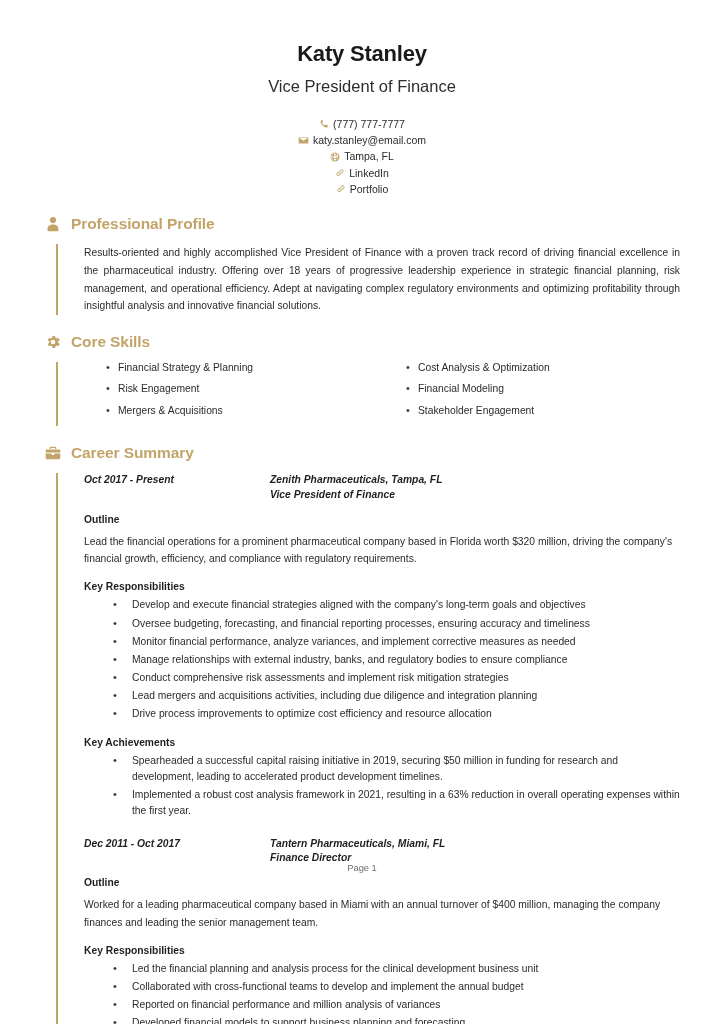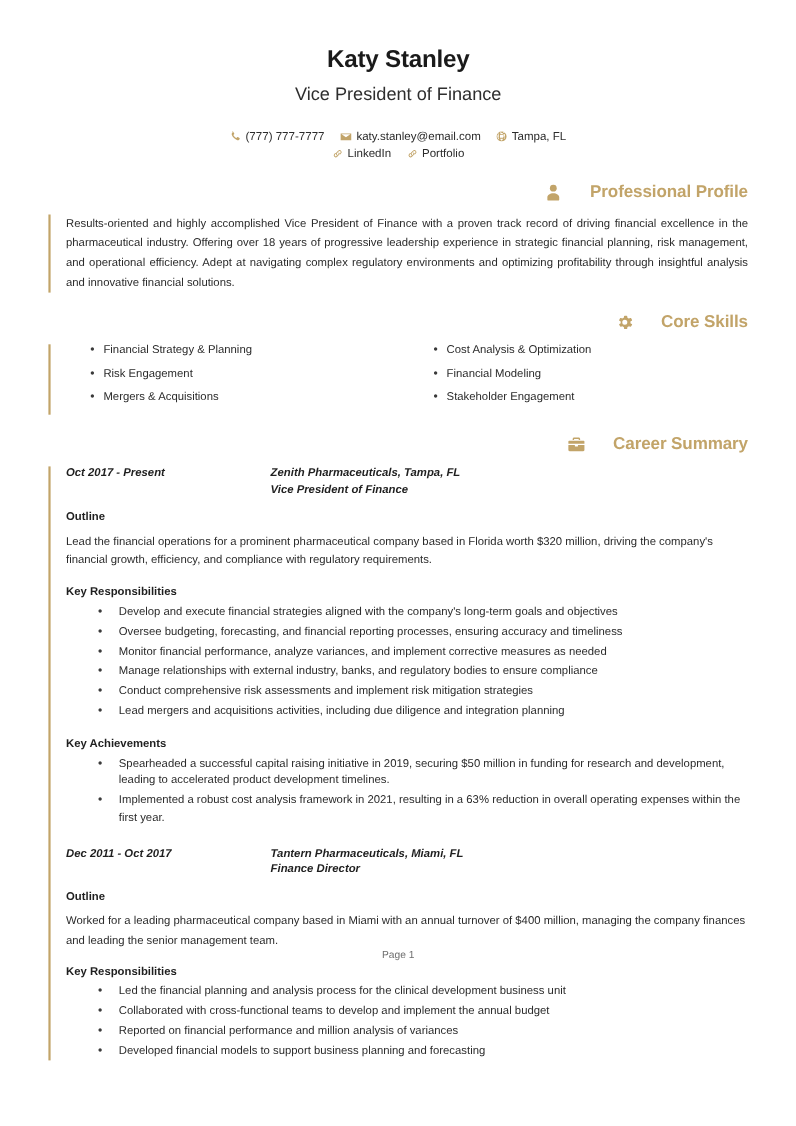--- a/index.html
+++ b/index.html
@@ -52,20 +52,21 @@
   }
 
   .contact-line {
     font-size: 10.5px;
     color: #2b2b2b;
     line-height: 1.55;
     display: flex;
     justify-content: center;
     align-items: center;
     flex-wrap: wrap;
+    flex-direction: column;
   }
 
   .contact-item {
     display: inline-flex;
     align-items: center;
     margin: 0 7px;
     white-space: nowrap;
   }
 
   .contact-item .ci-icon {
@@ -76,23 +77,22 @@
   }
 
   .ci-icon svg { display: block; }
 
   
   .section { margin-top: 18px; }
 
   .section-head {
     display: flex;
     align-items: center;
-    gap: 24px;
+    gap: 9px;
     margin-bottom: 11px;
-    justify-content: flex-end;
   }
 
   .section-icon {
     width: 18px;
     height: 18px;
     display: flex;
     align-items: center;
     justify-content: center;
     color: #c2a469;
     flex: 0 0 auto;
@@ -103,21 +103,22 @@
   .section-title {
     font-size: 15.5px;
     font-weight: bold;
     color: #c2a469;
     letter-spacing: -0.1px;
   }
 
   
   .section-body {
     border-left: 2px solid #c2a469;
-    padding-left: 14px;
+    padding-left: 26px;
+    margin-left: 12px;
   }
 
   .profile-text {
     font-size: 10.3px;
     line-height: 1.72;
     text-align: justify;
     color: #2b2b2b;
   }
 
   
@@ -361,20 +362,21 @@
         <p class="outline-text">Lead the financial operations for a prominent pharmaceutical company based in Florida worth $320 million, driving the company's financial growth, efficiency, and compliance with regulatory requirements.</p>
 
         <div class="sub-label tight">Key Responsibilities</div>
         <ul class="bullet-list">
           <li>Develop and execute financial strategies aligned with the company's long-term goals and objectives</li>
           <li>Oversee budgeting, forecasting, and financial reporting processes, ensuring accuracy and timeliness</li>
           <li>Monitor financial performance, analyze variances, and implement corrective measures as needed</li>
           <li>Manage relationships with external industry, banks, and regulatory bodies to ensure compliance</li>
           <li>Conduct comprehensive risk assessments and implement risk mitigation strategies</li>
           <li>Lead mergers and acquisitions activities, including due diligence and integration planning</li>
+          <li>Drive process improvements to optimize cost efficiency and resource allocation</li>
         </ul>
 
         <div class="block-gap"></div>
 
         <div class="sub-label tight">Key Achievements</div>
         <ul class="bullet-list">
           <li>Spearheaded a successful capital raising initiative in 2019, securing $50 million in funding for research and development, leading to accelerated product development timelines.</li>
           <li>Implemented a robust cost analysis framework in 2021, resulting in a 63% reduction in overall operating expenses within the first year.</li>
         </ul>
       </div>

